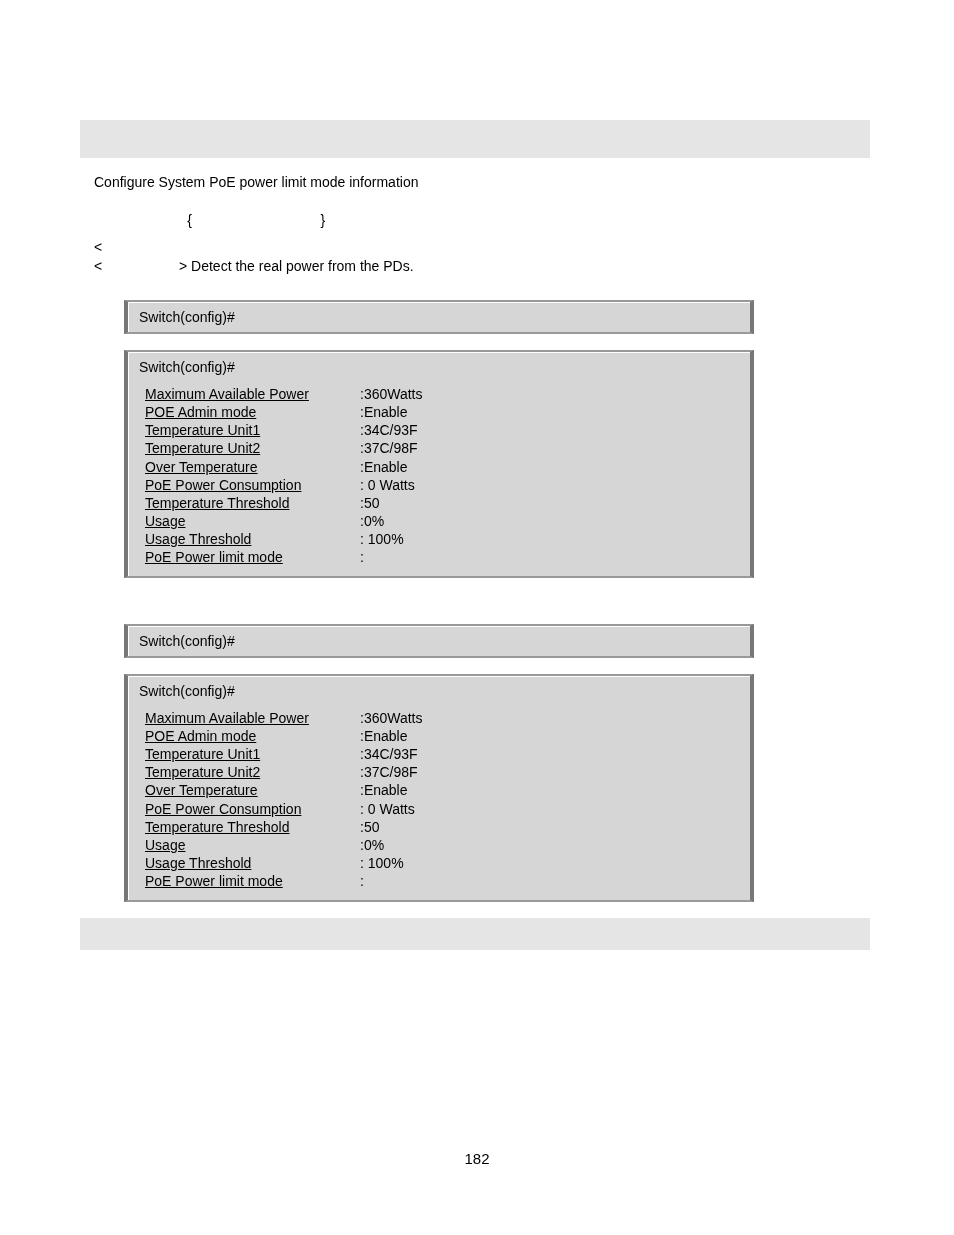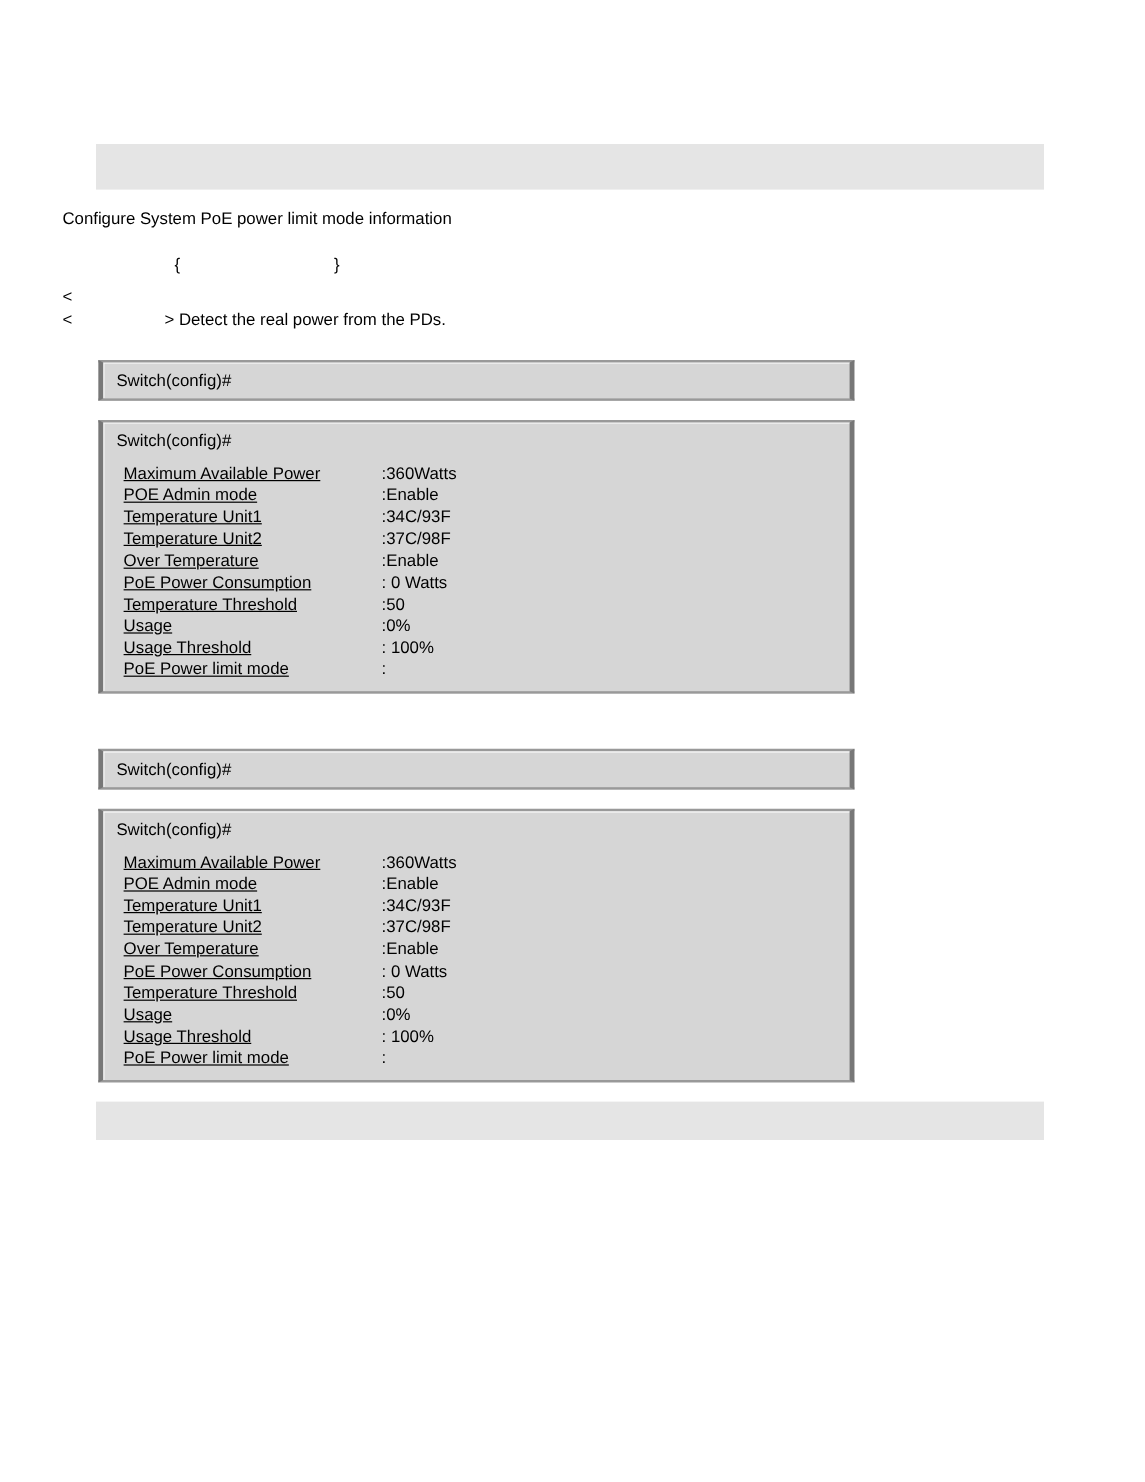--- a/index.html
+++ b/index.html
@@ -14,21 +14,21 @@
   .page-wrap {
     padding: 40px 0 50px 0;
   }
   .banner {
     background: #e5e5e5;
     margin: 80px 0 16px 80px;
     height: 38px;
     width: 790px;
   }
   .content-indent {
-    margin-left: 52px;
+    margin-left: 94px;
     width: 760px;
   }
   .desc-label {
     display: block;
     margin-bottom: 6px;
   }
   .mode-label {
     display: block;
     margin-bottom: 14px;
   }
@@ -208,14 +208,15 @@
             <span class="kv-key">PoE Power limit mode</span>
             <span class="kv-val">:</span>
           </div>
       </div>
     </div>
 
   </div>
 
   <div class="footer-banner"></div>
 
+  <div class="page-number">182</div>
 
 </div>
 
 </body></html>

